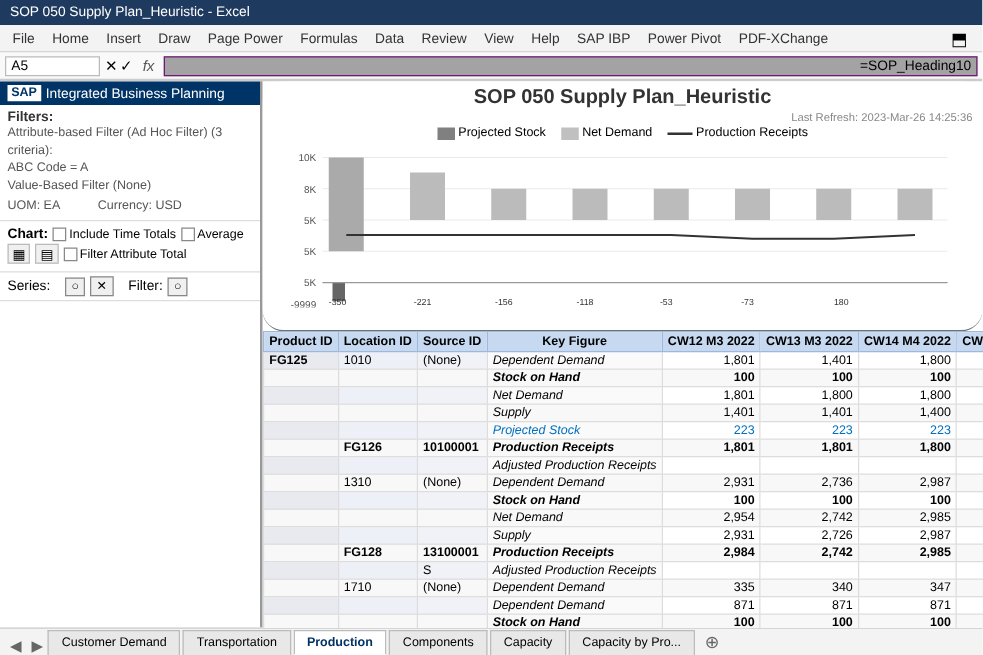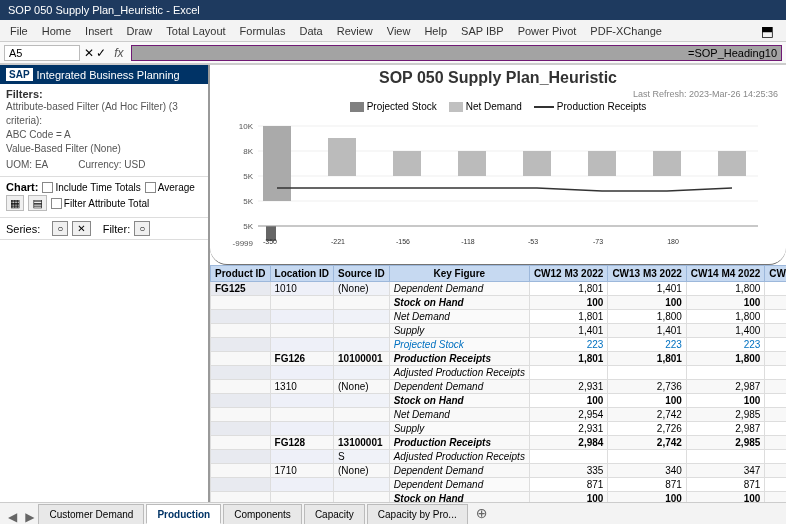--- a/index.html
+++ b/index.html
@@ -318,21 +318,21 @@
 
 <div class="title-bar">
   <span>SOP 050 Supply Plan_Heuristic - Excel</span>
 </div>
 
 <div class="menu-bar">
   <span class="menu-item">File</span>
   <span class="menu-item">Home</span>
   <span class="menu-item">Insert</span>
   <span class="menu-item">Draw</span>
-  <span class="menu-item">Total Layout</span>
+  <span class="menu-item">Page Power</span>
   <span class="menu-item">Formulas</span>
   <span class="menu-item">Data</span>
   <span class="menu-item">Review</span>
   <span class="menu-item">View</span>
   <span class="menu-item">Help</span>
   <span class="menu-item">SAP IBP</span>
   <span class="menu-item">Power Pivot</span>
   <span class="menu-item">PDF-XChange</span>
   <span style="margin-left:auto; font-size:14px; padding:0 8px; cursor:pointer;">⬒</span>
 </div>
@@ -647,18 +647,19 @@
           </tbody>
       </table>
     </div>
   </div>
 </div>
 
 <div class="tab-bar">
   <span style="color:#666; font-size:12px; padding:0 4px; cursor:pointer;">◀</span>
   <span style="color:#666; font-size:12px; padding:0 4px; cursor:pointer;">▶</span>
   <div class="tab">Customer Demand</div>
+  <div class="tab">Transportation</div>
   <div class="tab active">Production</div>
   <div class="tab">Components</div>
   <div class="tab">Capacity</div>
   <div class="tab">Capacity by Pro...</div>
   <div class="tab-add">⊕</div>
 </div>
 
 </body></html>

